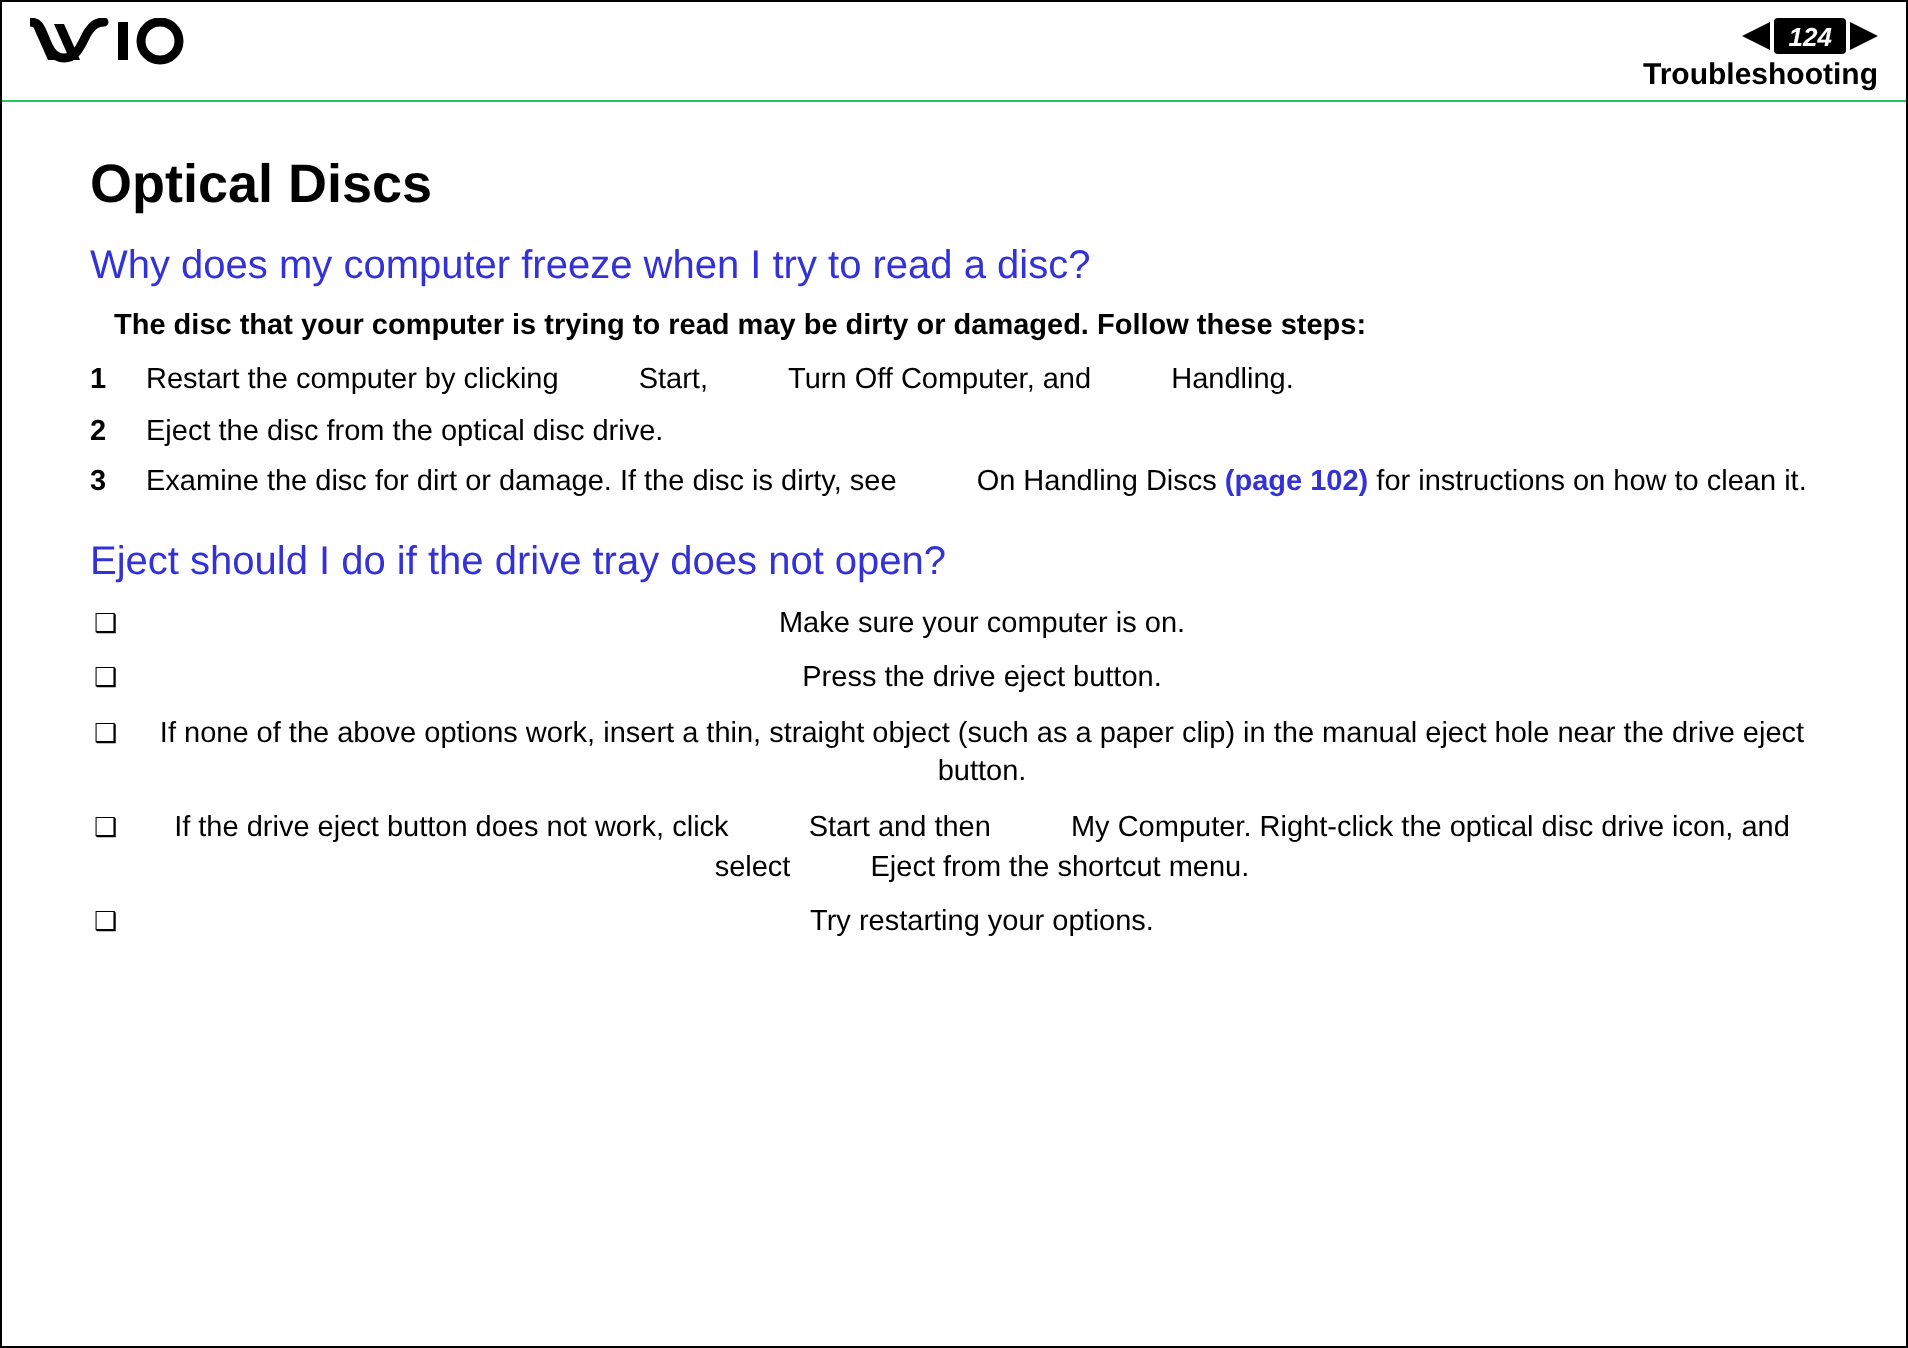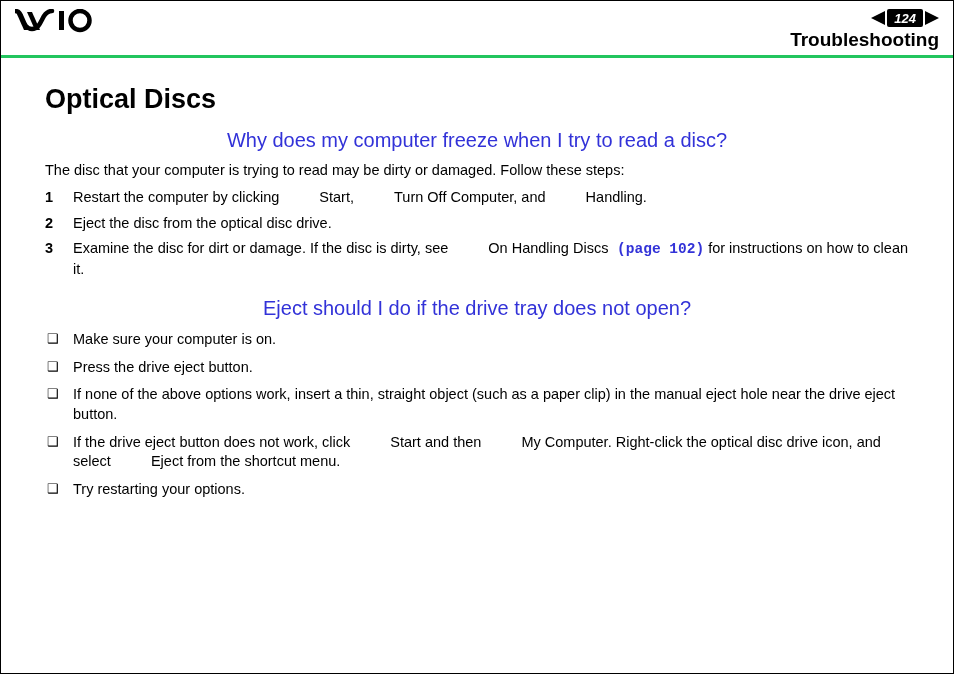--- a/index.html
+++ b/index.html
@@ -11,21 +11,21 @@
     height: 674px;
     box-sizing: border-box;
     border: 1px solid #000;
     position: relative;
   }
   .header {
     display: flex;
     justify-content: space-between;
     align-items: flex-start;
     padding: 8px 14px 4px 14px;
-    border-bottom: 3px solid #22c55e;
+    border-bottom: 1px solid #22c55e;
     gap: 30px;
   }
   .logo svg {
     width: 100px;
     height: 24px;
   }
   .header-right {
     text-align: right;
   }
   .page-nav {
@@ -46,41 +46,41 @@
   .arrow-left, .arrow-right {
     width: 0; height: 0;
     border-top: 7px solid transparent;
     border-bottom: 7px solid transparent;
     cursor: pointer;
   }
   .arrow-left { border-right: 14px solid #000; }
   .arrow-right { border-left: 14px solid #000; }
   .section-label {
     font-weight: bold;
-    font-size: 19px;
+    font-size: 15px;
     margin-top: 2px;
   }
   .content {
     padding: 26px 44px 20px 44px;
   }
   h1 {
     font-weight: bold;
     font-size: 27px;
     margin: 0 0 14px 0;
   }
   h2 {
     color: #3232d8;
     font-weight: normal;
     font-size: 20px;
     margin: 0 0 10px 0;
-    text-align: center;
   }
   p.intro {
     font-size: 14.5px;
-    margin: 0 0 10px 0;
+    margin: 0 0 10px 12px;
+    font-weight: bold;
   }
   ol {
     list-style: none;
     padding: 0;
     margin: 0 0 18px 0;
   }
   ol li {
     font-size: 14.5px;
     line-height: 1.35;
     padding-left: 28px;
@@ -96,30 +96,31 @@
     list-style: none;
     padding: 0;
     margin: 0 0 18px 0;
   }
   ul li {
     font-size: 14.5px;
     line-height: 1.35;
     padding-left: 28px;
     position: relative;
     margin-bottom: 8px;
+    text-align: center;
   }
   ul li::before {
     content: "❑";
     position: absolute;
     left: 2px;
     top: 0;
     font-size: 13px;
   }
   .b { font-weight: normal; margin-left: 36px; }
-  .link { color: #3232d8; font-weight: bold; font-family: Liberation Mono, monospace; }
+  .link { color: #3232d8; font-weight: bold; }
 </style>
 </head>
 <body>
 
 <div class="header">
   <div class="logo">
     <svg viewBox="0 0 200 44">
       <path d="M2 4 L18 40 L28 40 L12 4 Z" fill="#000"></path>
       <path d="M24 4 L40 40 L50 40 L34 4 Z" fill="#000"></path>
       <path d="M56 4 L74 40 L84 40 L102 4 L92 4 L79 32 L66 4 Z" fill="#000" opacity="0"></path>

